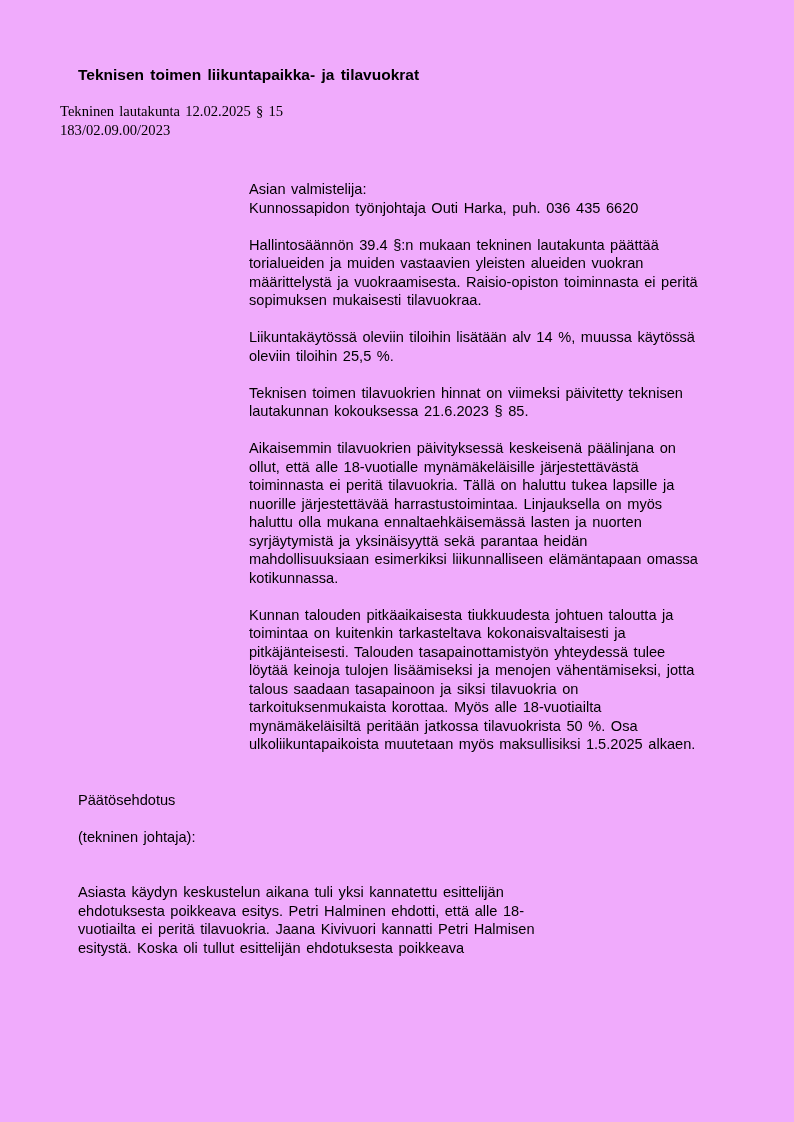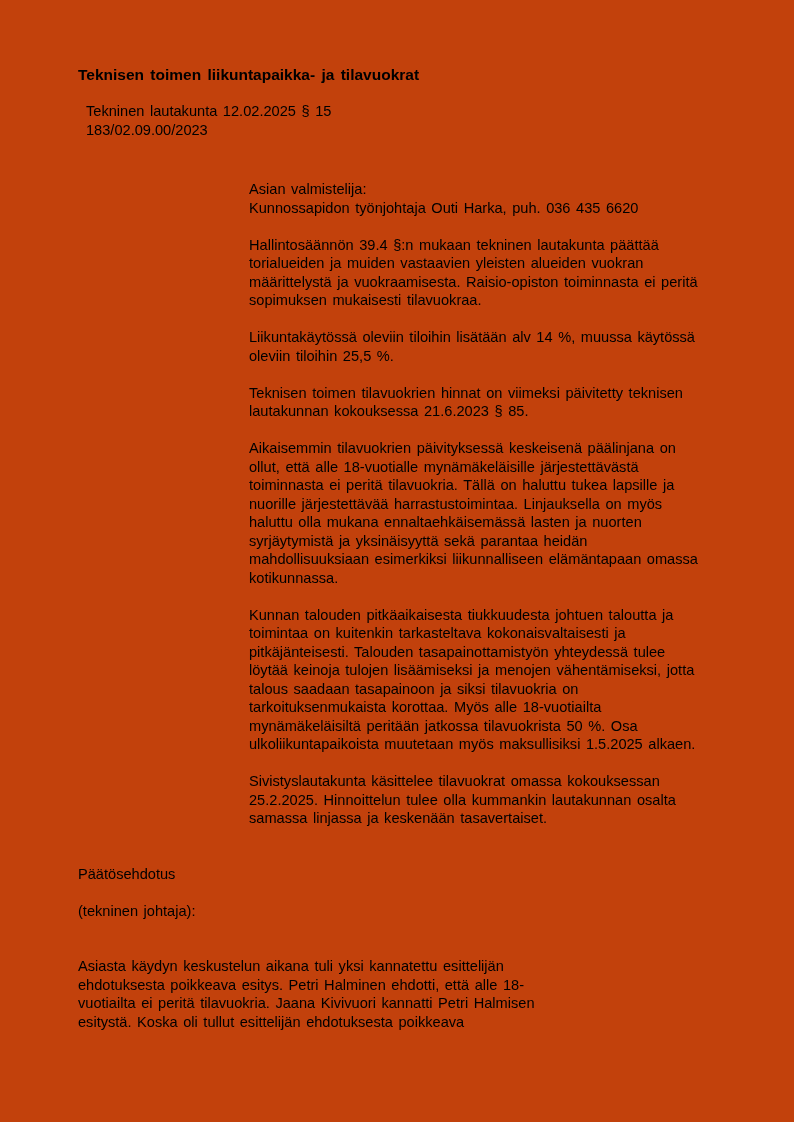--- a/index.html
+++ b/index.html
@@ -1,40 +1,41 @@
 <!DOCTYPE html>
 <html><head>
 <meta charset="utf-8">
 <style>
   html, body { margin: 0; padding: 0; background: #e8e8e8; }
   .page {
     position: relative;
     width: 794px;
     height: 1122px;
     margin: 0 auto;
-    background: #c2410c;
+    background: #f0abfc;
     color: #000000;
     font-family: "Liberation Sans", sans-serif;
     font-size: 14.6px;
     line-height: 18.5px;
     word-spacing: 1.5px;
     overflow: hidden;
   }
   .doc-title {
     position: absolute;
     top: 66px;
     left: 78px;
     font-size: 15.5px;
     font-weight: 700;
     word-spacing: 2px;
   }
   .doc-meta {
     position: absolute;
     top: 102px;
-    left: 86px;
+    left: 60px;
+    font-family: Liberation Serif, serif;
   }
   .doc-body {
     position: absolute;
     top: 180px;
     left: 78px;
     width: 690px;
   }
   .indent-block {
     margin-left: 171px;
     width: 512px;
@@ -87,23 +88,20 @@
 mahdollisuuksiaan esimerkiksi liikunnalliseen elämäntapaan omassa
 kotikunnassa.</p>
       <p>Kunnan talouden pitkäaikaisesta tiukkuudesta johtuen taloutta ja
 toimintaa on kuitenkin tarkasteltava kokonaisvaltaisesti ja
 pitkäjänteisesti. Talouden tasapainottamistyön yhteydessä tulee
 löytää keinoja tulojen lisäämiseksi ja menojen vähentämiseksi, jotta
 talous saadaan tasapainoon ja siksi tilavuokria on
 tarkoituksenmukaista korottaa. Myös alle 18-vuotiailta
 mynämäkeläisiltä peritään jatkossa tilavuokrista 50 %. Osa
 ulkoliikuntapaikoista muutetaan myös maksullisiksi 1.5.2025 alkaen.</p>
-      <p>Sivistyslautakunta käsittelee tilavuokrat omassa kokouksessan
-25.2.2025. Hinnoittelun tulee olla kummankin lautakunnan osalta
-samassa linjassa ja keskenään tasavertaiset.</p>
     </div>
 
     <div class="section proposal">
       <div class="label-col">
         <div>Päätösehdotus</div>
         <div>(tekninen johtaja):</div>
       </div>
     </div>
 
     <div class="section decision">

